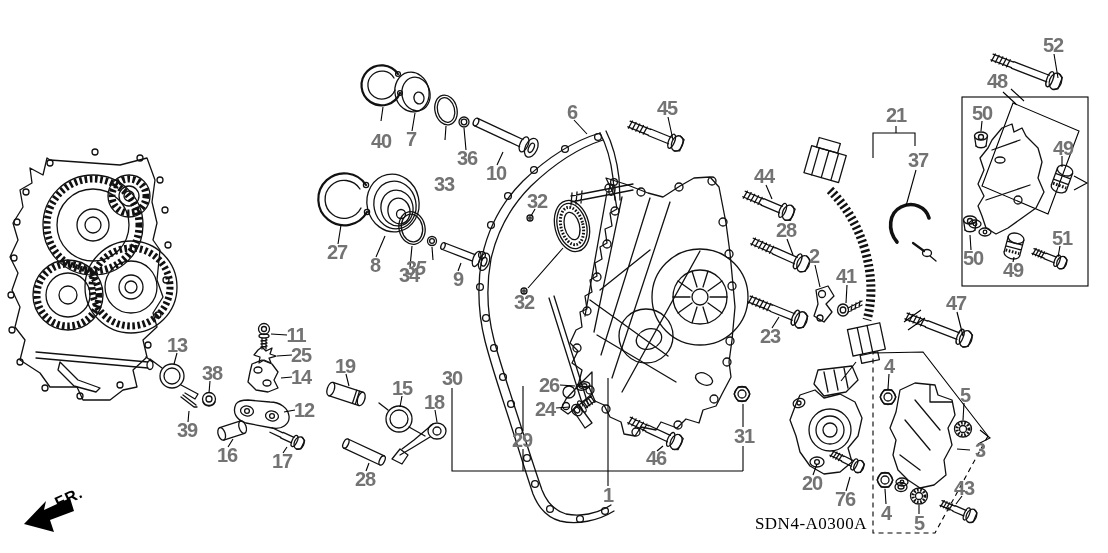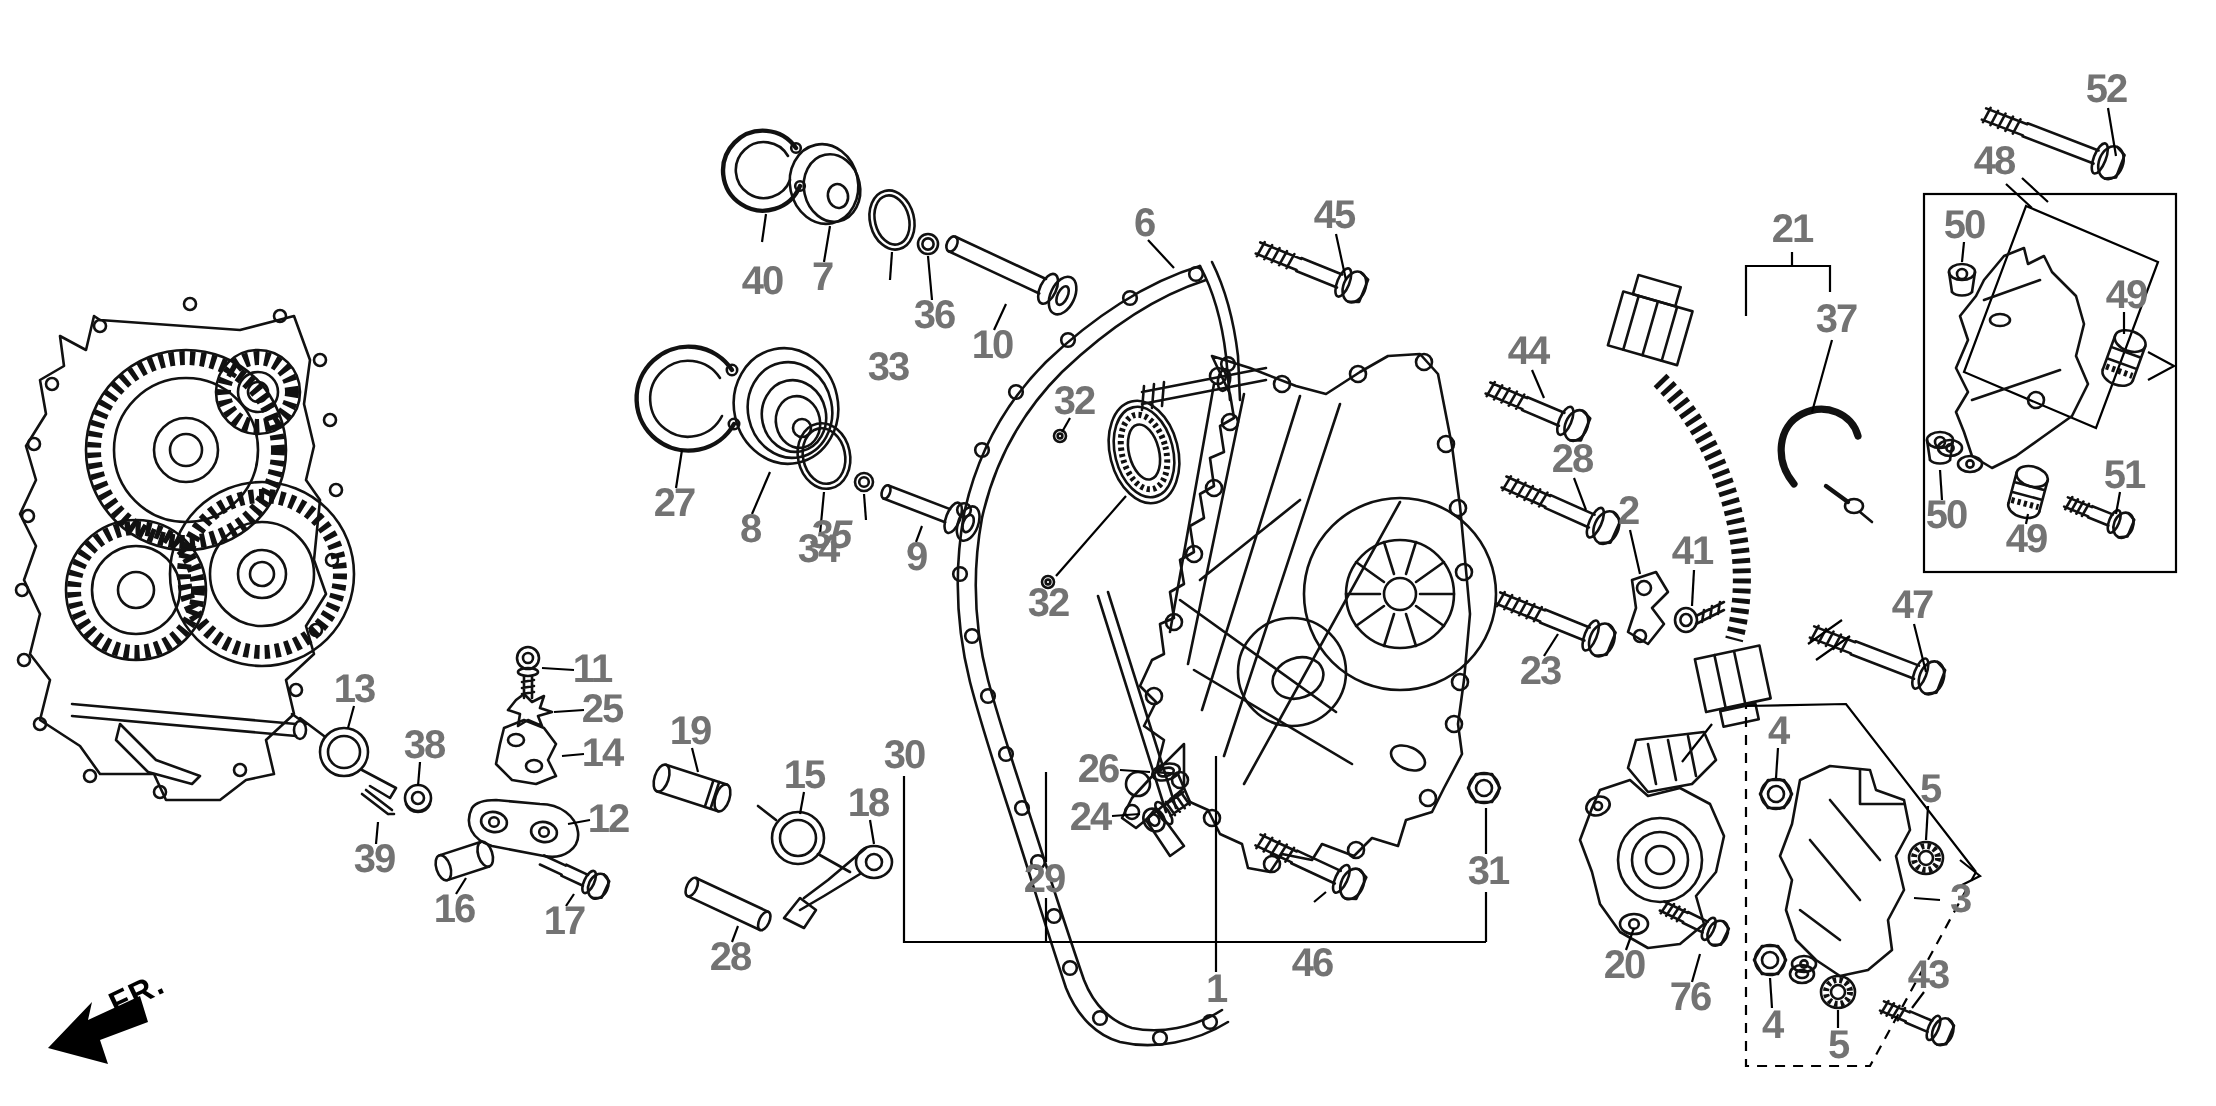--- a/index.html
+++ b/index.html
@@ -584,26 +584,27 @@
       <div class="callout" style="left: 467px; top: 158px;">36</div>
       <div class="callout" style="left: 918px; top: 160px;">37</div>
       <div class="callout" style="left: 212px; top: 373px;">38</div>
       <div class="callout" style="left: 187px; top: 430px;">39</div>
       <div class="callout" style="left: 381px; top: 129px; margin-top: 12px;">40</div>
       <div class="callout" style="left: 846px; top: 276px;">41</div>
       <div class="callout" style="left: 845px; top: 499px;">76</div>
       <div class="callout" style="left: 964px; top: 488px;">43</div>
       <div class="callout" style="left: 764px; top: 176px;">44</div>
       <div class="callout" style="left: 667px; top: 108px;">45</div>
-      <div class="callout" style="left: 656px; top: 458px; margin-top: 24px;">46</div>
+      <div class="callout" style="left: 656px; top: 458px;">46</div>
       <div class="callout" style="left: 956px; top: 303px;">47</div>
       <div class="callout" style="left: 997px; top: 81px;">48</div>
       <div class="callout" style="left: 1063px; top: 148px;">49</div>
       <div class="callout" style="left: 1013px; top: 270px;">49</div>
       <div class="callout" style="left: 982px; top: 113px;">50</div>
       <div class="callout" style="left: 973px; top: 258px;">50</div>
       <div class="callout" style="left: 1062px; top: 238px;">51</div>
       <div class="callout" style="left: 1053px; top: 45px;">52</div>
     </div>
 
+<div id="diagram-code">SDN4-A0300A</div>
 <div id="fr-label">FR.</div>
 
 </div>
 
 </body></html>

